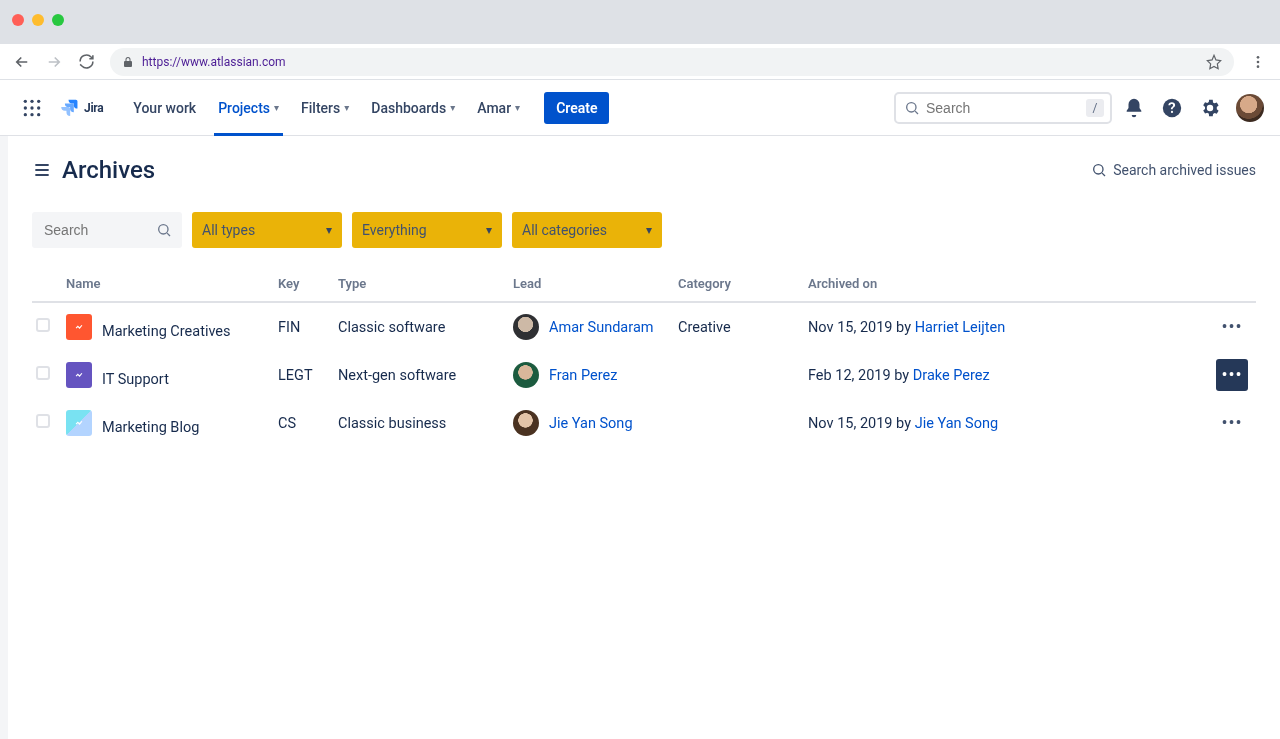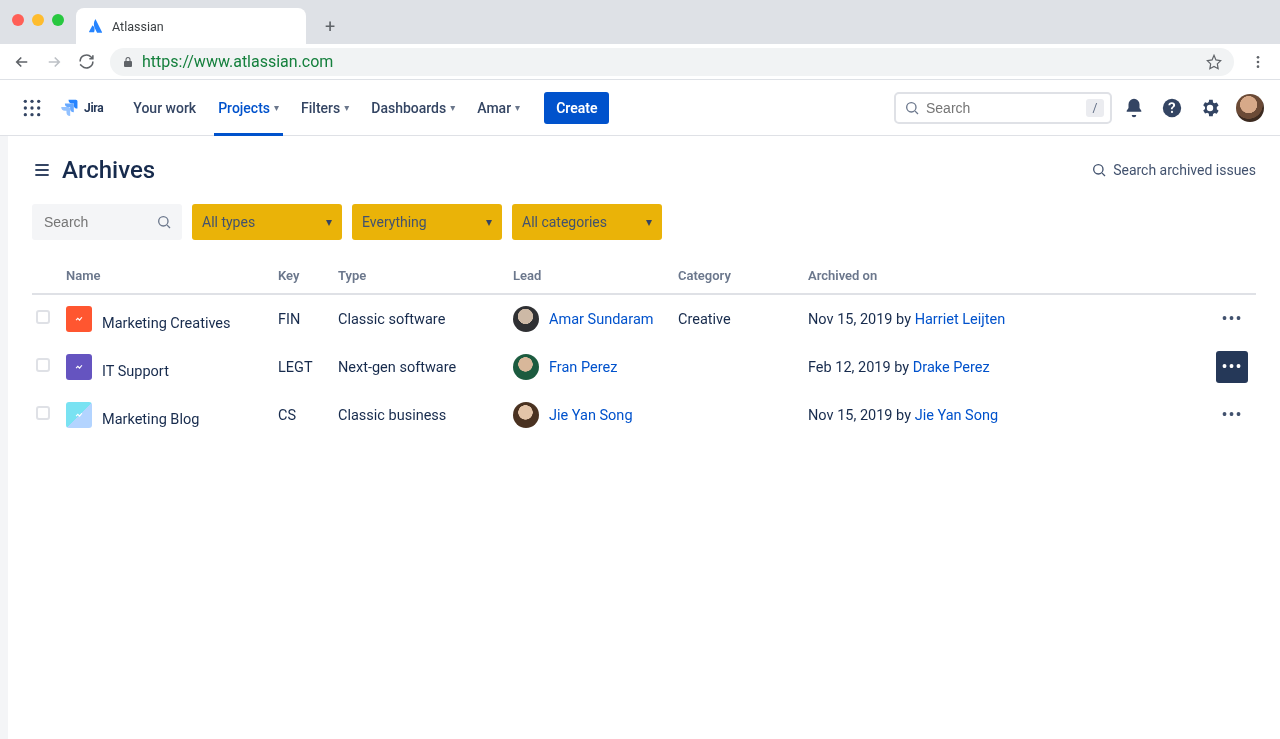--- a/index.html
+++ b/index.html
@@ -17,21 +17,21 @@
 .tab-favicon { width: 16px; height: 16px; color: #2684FF; }
 .tab-title { font-size: 12.5px; color: #3c4043; }
 .new-tab-btn { width: 28px; height: 28px; display: flex; align-items: center; justify-content: center; margin-left: 10px; margin-bottom: 4px; color: #5f6368; font-size: 18px; }
 
 .browser-toolbar { background: #fff; height: 36px; display: flex; align-items: center; padding: 0 10px; gap: 8px; border-bottom: 1px solid #DEE1E6; }
 .nav-arrow { width: 24px; height: 24px; display: flex; align-items: center; justify-content: center; color: #5f6368; }
 .nav-arrow.disabled { color: #BDC1C6; }
 .reload-icon { width: 24px; height: 24px; display: flex; align-items: center; justify-content: center; color: #5f6368; }
 .omnibox { flex: 1; height: 28px; background: #F1F3F4; border-radius: 14px; display: flex; align-items: center; padding: 0 12px; gap: 8px; margin: 0 4px; }
 .lock-icon { color: #5f6368; font-size: 12px; }
-.url-text { font-size: 16px; color: #15803d; }
+.url-text { font-size: 12px; color: #4c1d95; }
 .star-icon { color: #5f6368; margin-left: auto; }
 .browser-menu { width: 24px; height: 24px; display: flex; align-items: center; justify-content: center; color: #5f6368; }
 
 
 .jira-nav { height: 56px; border-bottom: 1px solid #DFE1E6; display: flex; align-items: center; padding: 0 16px; gap: 6px; }
 .app-switcher { width: 32px; height: 32px; display: flex; align-items: center; justify-content: center; color: #344563; }
 .jira-logo { display: flex; align-items: center; gap: 4px; margin-right: 12px; color: #2684FF; font-weight: 600; padding: 0 4px; }
 .jira-logo-text { color: #253858; font-size: 12px; font-weight: 700; letter-spacing: -0.3px; }
 .nav-item { padding: 0 8px; height: 56px; display: flex; align-items: center; gap: 4px; color: #344563; font-weight: 500; position: relative; }
 .nav-item.active { color: #0052CC; }
@@ -43,21 +43,21 @@
 .search-box .search-glyph { position: absolute; left: 8px; color: #6B778C; }
 .search-box input { border: none; outline: none; font-size: 14px; width: 100%; background: transparent; color: #6B778C; }
 .search-box .slash-key { position: absolute; right: 6px; width: 18px; height: 18px; background: #EBECF0; border-radius: 3px; display: flex; align-items: center; justify-content: center; font-size: 12px; color: #5E6C84; }
 .nav-icon-btn { width: 32px; height: 32px; display: flex; align-items: center; justify-content: center; color: #344563; }
 .avatar-btn { width: 28px; height: 28px; border-radius: 50%; overflow: hidden; background: radial-gradient(circle at 45% 38%, #d7a989 0 36%, #6b4a36 38% 60%, #3c2a20 62% 100%); margin-left: 4px;}
 
 
 .page-wrap { display: flex; background: #F4F5F7; }
 .side-gutter { width: 8px; background: #F4F5F7; }
 .content-panel { flex: 1; background: #fff; min-height: 659px; padding: 20px 24px; border-left: none; }
-.page-header { display: flex; align-items: center; gap: 10px; margin-bottom: 20px; }
+.page-header { display: flex; align-items: center; gap: 10px; margin-bottom: 28px; }
 .collapse-btn { color: #344563; }
 .page-title { font-size: 24px; font-weight: 500; color: #172B4D; }
 .archived-link { margin-left: auto; display: flex; align-items: center; gap: 6px; color: #42526E; font-size: 14px; }
 
 
 .filter-bar { display: flex; gap: 10px; margin-bottom: 22px; }
 .filter-search { position: relative; width: 150px; height: 36px; background: #F4F5F7; border-radius: 3px; display: flex; align-items: center; padding: 0 32px 0 10px; border: 2px solid transparent; }
 .filter-search input { border: none; background: transparent; outline: none; width: 100%; font-size: 14px; color: #6B778C; }
 .filter-search .fs-glyph { position: absolute; right: 8px; color: #6B778C; }
 .filter-select { height: 36px; background: #eab308; border-radius: 3px; display: flex; align-items: center; padding: 0 10px; gap: 28px; color: #42526E; min-width: 150px; justify-content: space-between; }
@@ -96,29 +96,20 @@
 svg { display: block; }
 </style>
 </head>
 <body>
 
 <div class="browser-chrome">
   <div class="traffic-lights">
     <div class="traffic-light traffic-red"></div>
     <div class="traffic-light traffic-yellow"></div>
     <div class="traffic-light traffic-green"></div>
-  </div>
-  <div class="tab-strip">
-    <div class="browser-tab">
-      <svg class="tab-favicon" viewBox="0 0 32 32" fill="currentColor">
-          <path d="M9.5 15.2c-.3-.3-.8-.3-1 .1L2 27.4c-.2.4.1.9.6.9h9c.3 0 .6-.2.7-.4 2-4.1.8-10.3-2.8-12.7zM14.4 3.1c-3.3 5.1-3.5 11.7-.9 17l4.4 8.8c.1.3.4.4.7.4h9c.5 0 .8-.5.6-.9L15.4 3.1c-.2-.5-.8-.5-1 0z"></path>
-        </svg>
-      <span class="tab-title">Atlassian</span>
-    </div>
-    <div class="new-tab-btn">+</div>
   </div>
 </div>
 
 <div class="browser-toolbar">
   <div class="nav-arrow">
     <svg width="18" height="18" viewBox="0 0 24 24" fill="none" stroke="currentColor" stroke-width="2.2">
         <path d="M19 12H5M11 18l-6-6 6-6"></path>
       </svg>
   </div>
   <div class="nav-arrow disabled">

